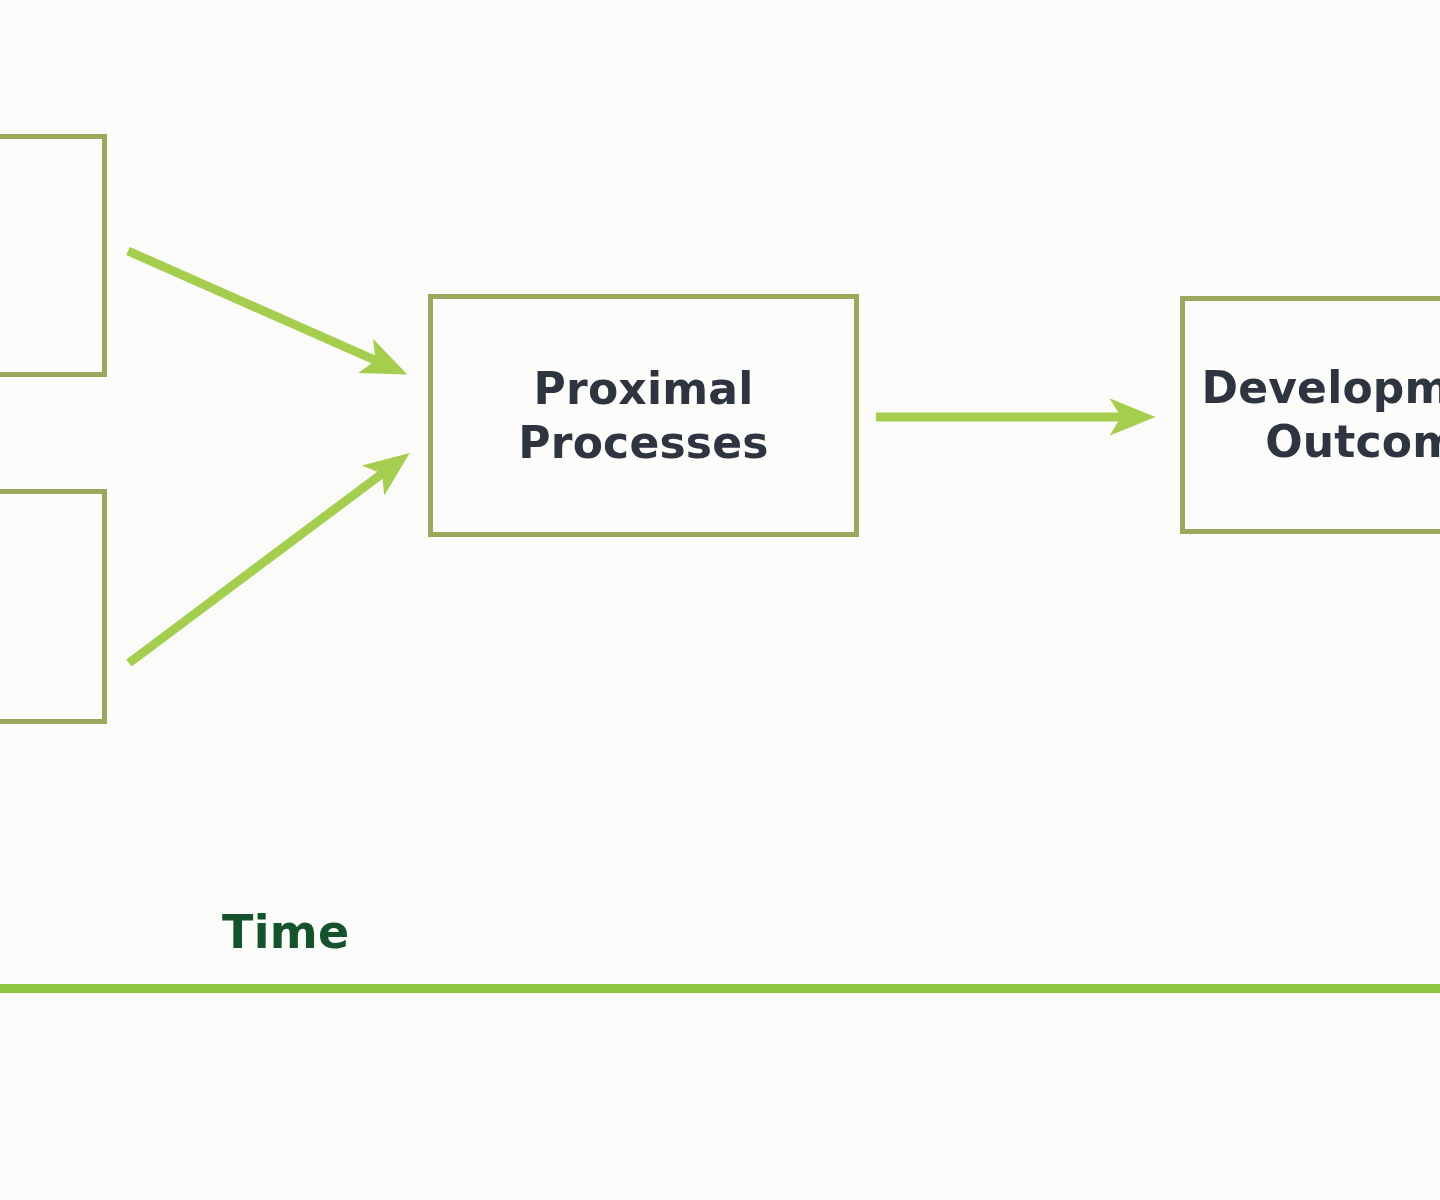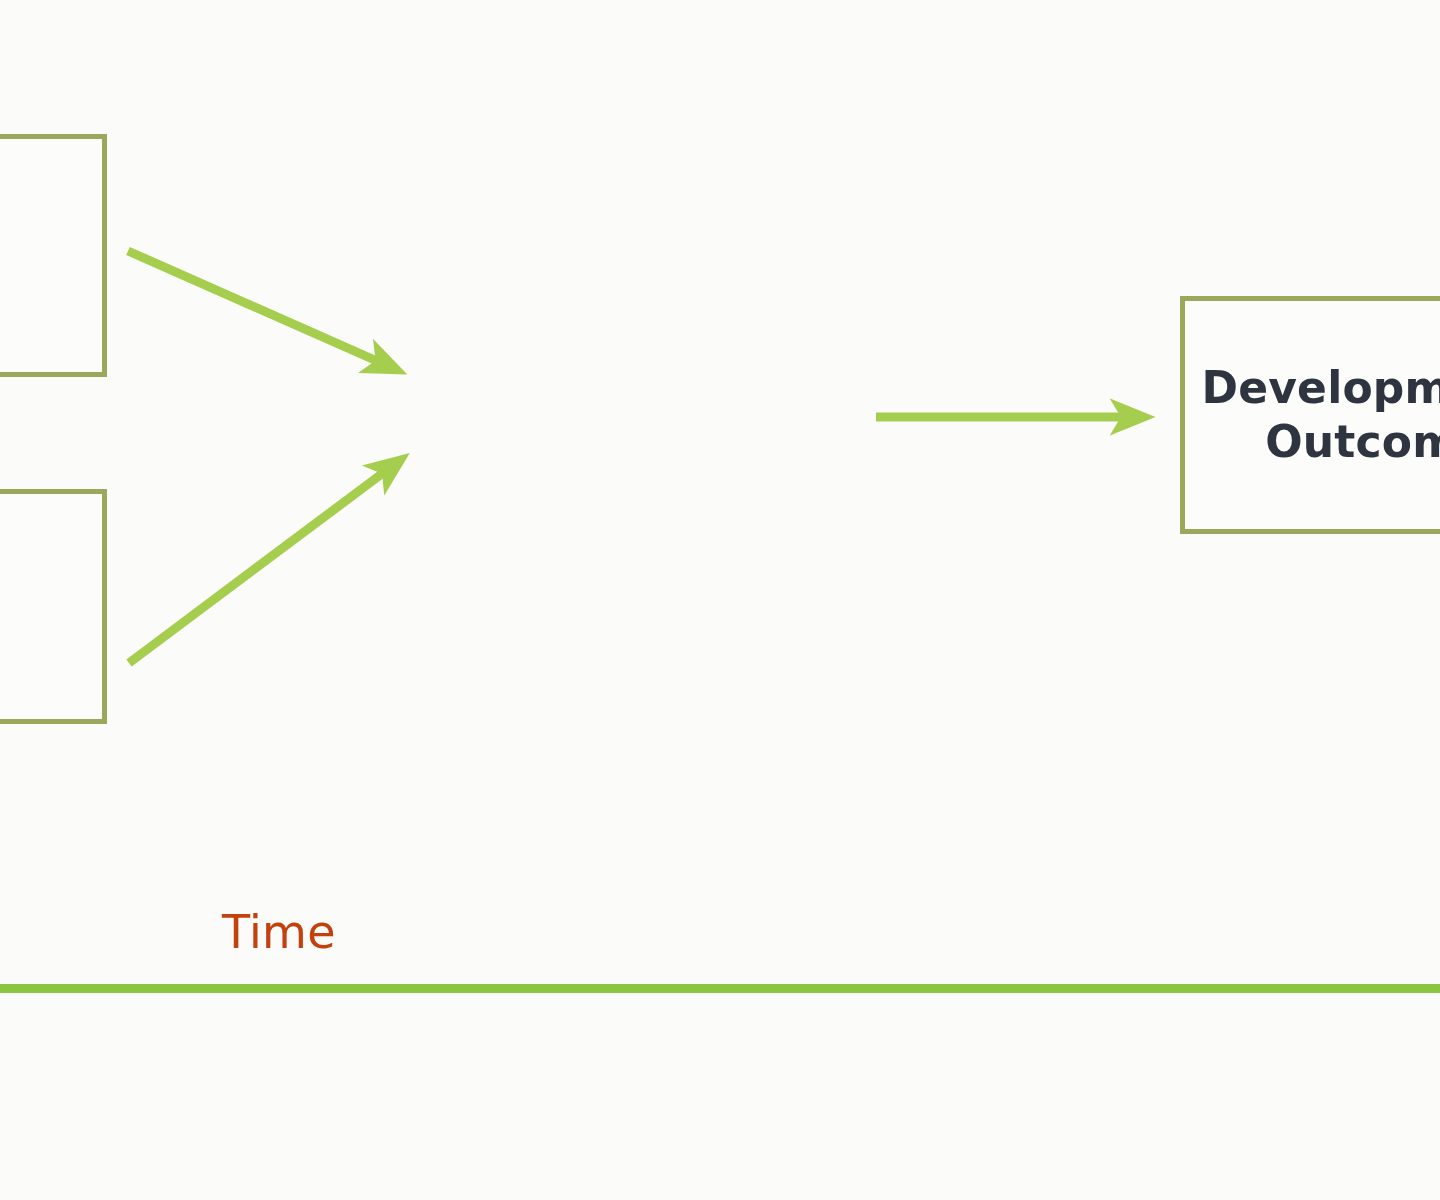--- a/index.html
+++ b/index.html
@@ -85,22 +85,22 @@
     height: 1200px;
     pointer-events: none;
   }
 
   
   #time-label {
     position: absolute;
     left: 222px;
     top: 905px;
     font-size: 46px;
-    font-weight: normal;
-    color: #c2410c;
+    font-weight: bold;
+    color: #14532d;
     letter-spacing: 0.3px;
   }
   #time-line {
     position: absolute;
     left: -4px;
     top: 984px;
     width: 1448px;
     height: 9px;
     background: #8CC63F;
   }
@@ -111,20 +111,24 @@
 <div id="stage">
 
   <div class="node-box" id="box-microsystem">
     <span class="node-label"></span>
   </div>
 
   <div class="node-box" id="box-person">
     <span class="node-label"></span>
   </div>
 
+  <div class="node-box" id="box-proximal">
+    <span class="node-label">Proximal
+Processes</span>
+  </div>
 
   <div class="node-box" id="box-outcomes">
     <span class="node-label">Developmental
 Outcomes</span>
   </div>
 
   <svg id="arrow-layer" viewBox="0 0 1440 1200" width="1440" height="1200">
     <defs>
       <marker id="arrowhead" markerWidth="5.2" markerHeight="4.4" refX="3.6" refY="2.2" orient="auto" markerUnits="strokeWidth">
         <path d="M0,0.12 L5.1,2.2 L0,4.28 L1.25,2.2 Z" fill="#A5CE4E"></path>

